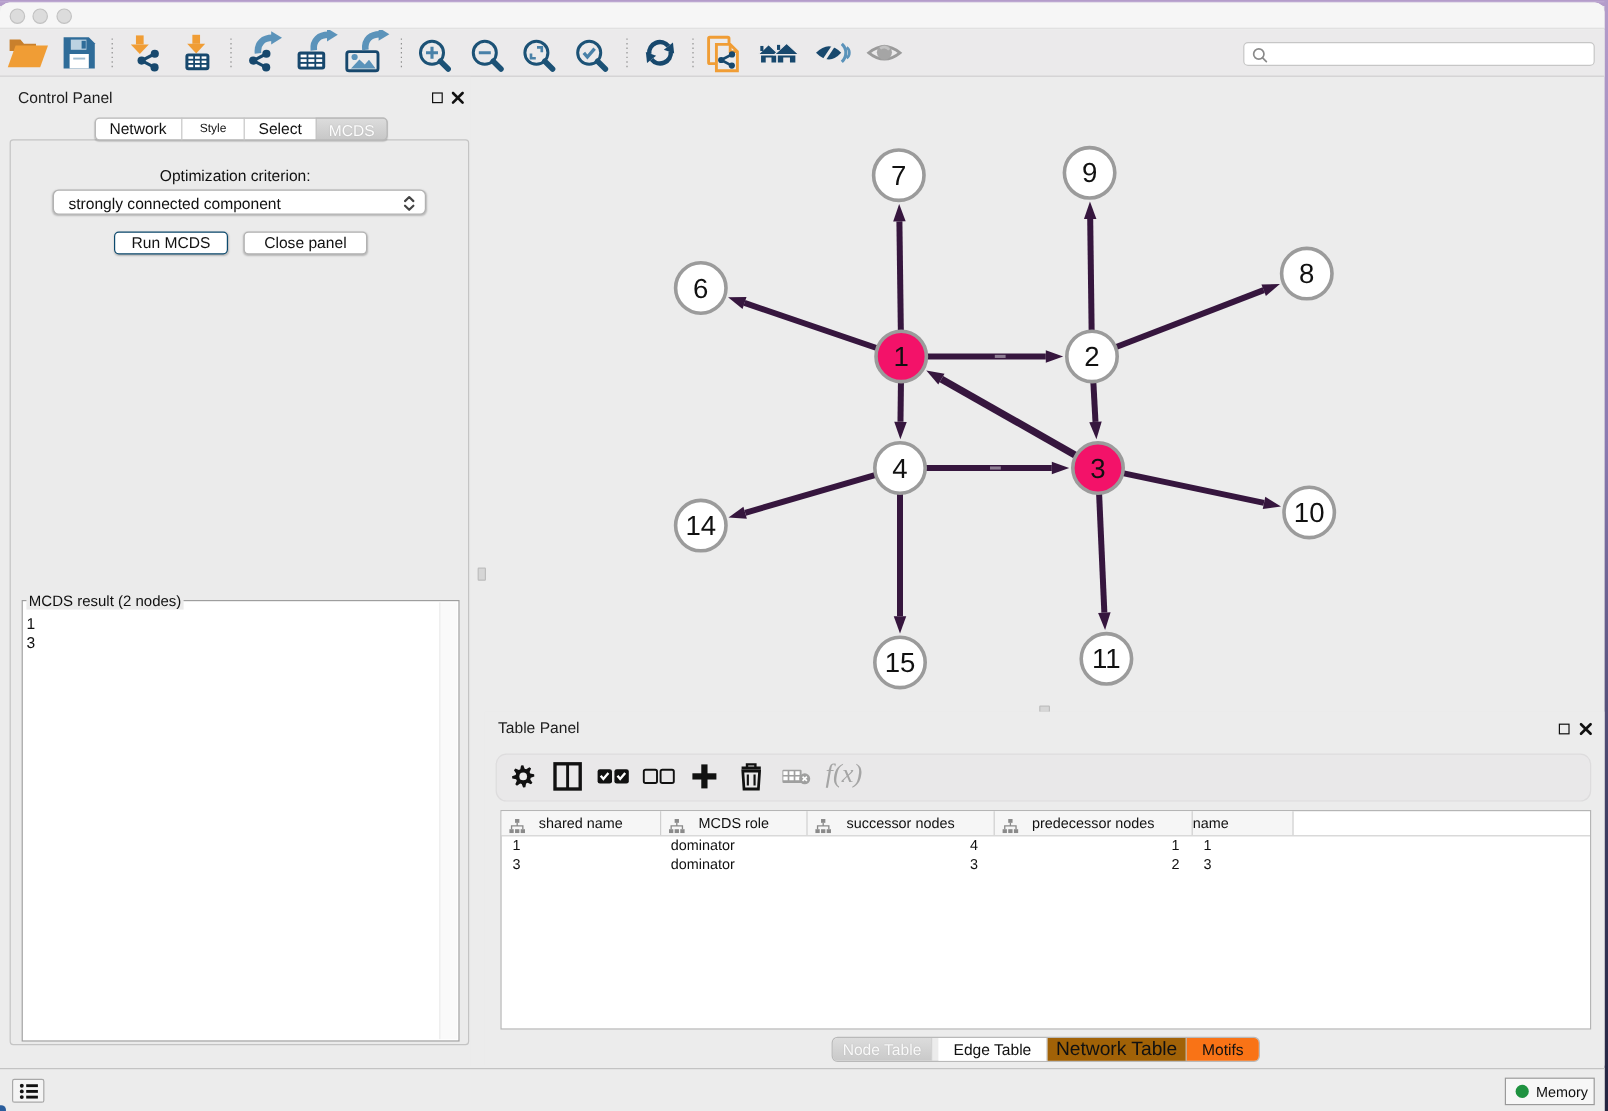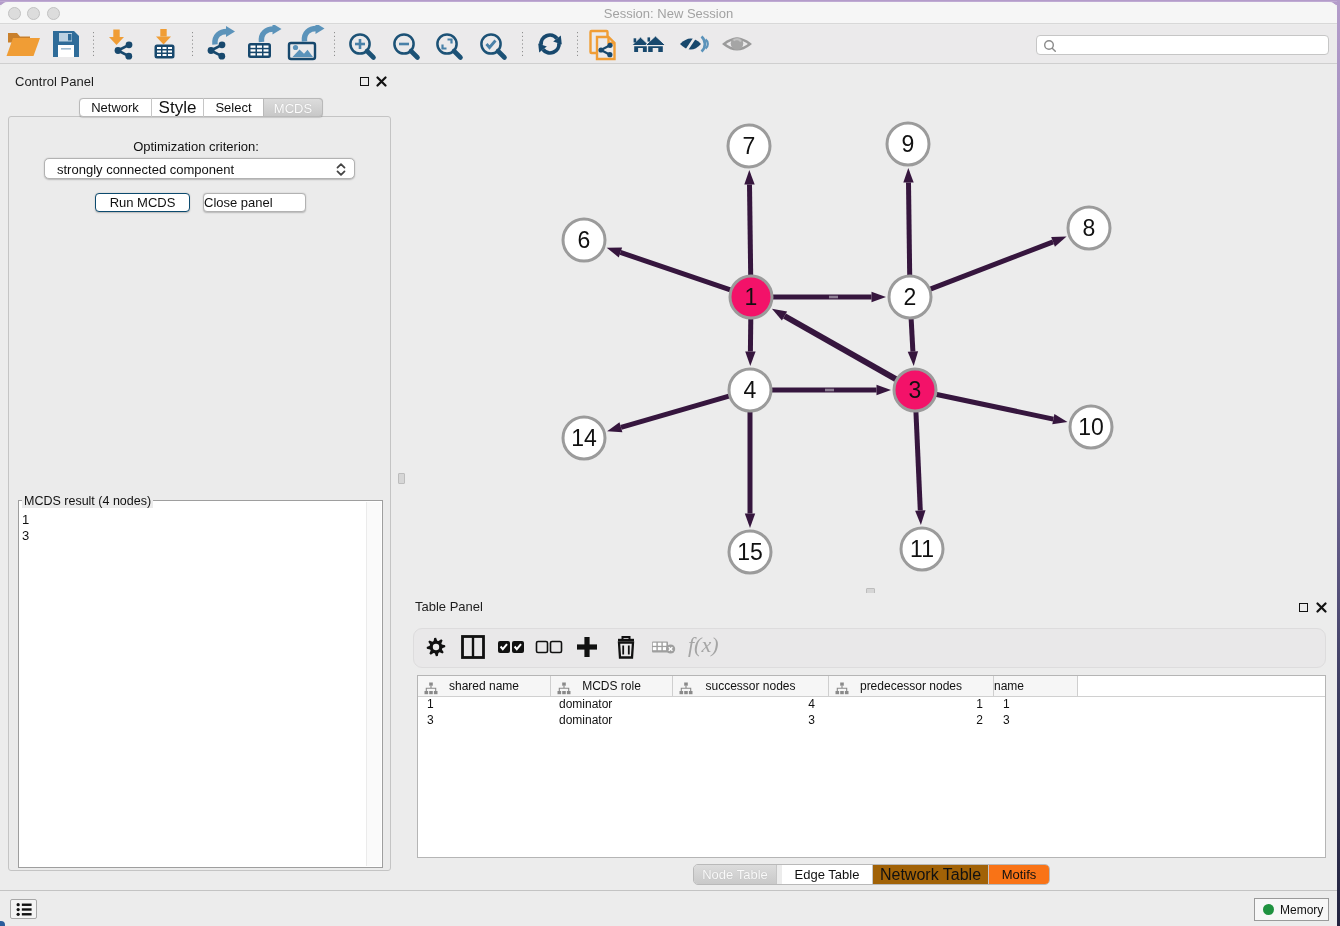--- a/index.html
+++ b/index.html
@@ -11,21 +11,20 @@
 <div class="abs" style="left:0;top:0;width:1340px;height:5px;background:#b49cca"></div>
 <div class="abs" style="left:0;top:1px;width:1340px;height:1px;background:#bfaad3"></div>
 <div class="abs" style="right:0;top:0;width:3px;height:926px;background:linear-gradient(#b49cca,#8a7ab0 40%,#3c3c60 75%,#23233f)"></div>
 
 <div class="abs" style="left:0;top:2px;width:1337px;height:924px;background:#ececec;border-radius:8px 8px 0 0">
 
   <div class="abs" style="left:0;top:0;width:1337px;height:22px;background:#f6f6f6;border-radius:8px 8px 0 0;border-bottom:1px solid #d8d8d8">
     <div class="abs" style="left:8px;top:5px;width:13px;height:13px;border-radius:50%;background:#dcdcdc;border:1px solid #c2c2c2"></div>
     <div class="abs" style="left:27px;top:5px;width:13px;height:13px;border-radius:50%;background:#dcdcdc;border:1px solid #c2c2c2"></div>
     <div class="abs" style="left:47px;top:5px;width:13px;height:13px;border-radius:50%;background:#dcdcdc;border:1px solid #c2c2c2"></div>
-    <div class="abs" style="left:0;top:4px;width:1337px;text-align:center;font-size:13px;color:#a2a2a2">Session: New Session</div>
   </div>
 
   <div class="abs" style="left:0;top:23px;width:1337px;height:39px;background:#ebeaeb;border-bottom:1px solid #cfcfcf"></div>
   <div class="abs" style="left:1036px;top:33px;width:293px;height:20px;background:#fff;border:1px solid #c6c6c6;border-radius:4px">
     <svg class="abs" style="left:6px;top:3px" width="14" height="14" viewBox="0 0 14 14">
         <circle cx="6" cy="6" r="4.3" fill="none" stroke="#8a8a8a" stroke-width="1.4"></circle>
         <line x1="9.2" y1="9.2" x2="12.3" y2="12.3" stroke="#8a8a8a" stroke-width="1.4" stroke-linecap="round"></line>
       </svg>
   </div>
   <svg class="abs" style="left:0;top:23px" width="1337" height="39">
@@ -129,40 +128,40 @@
     <div class="abs" style="left:15px;top:10px;font-size:13px;color:#1e1e1e">Control Panel</div>
 
     <div class="abs" style="left:360px;top:13px;width:9px;height:9px;border:1.5px solid #111"></div>
     <svg class="abs" style="left:376px;top:12px" width="11" height="11" viewBox="0 0 11 11">
         <path d="M1.5 1.5 L9.5 9.5 M9.5 1.5 L1.5 9.5" stroke="#111" stroke-width="2.2" stroke-linecap="round"></path>
       </svg>
 
     <div class="abs" style="left:8px;top:52px;width:383px;height:755px;border:1px solid #c4c4c4;border-radius:3px;background:#ebebeb"></div>
     <div class="abs" style="left:79px;top:34px;width:244px;height:19px;background:#fff;border:1px solid #b9b9b9;border-radius:4px;box-shadow:0 .5px 1px rgba(0,0,0,.15)"></div>
     <div class="abs" style="left:79px;top:34px;width:73px;height:19px;font-size:13px;color:#111;text-align:center;line-height:19px;border-right:1px solid #c6c6c6">Network</div>
-    <div class="abs" style="left:152px;top:34px;width:52px;height:19px;font-size:17px;color:#111;text-align:center;line-height:19px;border-right:1px solid #c6c6c6">Style</div>
+    <div class="abs" style="left:152px;top:34px;width:52px;height:19px;font-size:10px;color:#111;text-align:center;line-height:19px;border-right:1px solid #c6c6c6">Style</div>
     <div class="abs" style="left:204px;top:34px;width:59px;height:19px;font-size:13px;color:#111;text-align:center;line-height:19px">Select</div>
     <div class="abs" style="left:263px;top:34px;width:60px;height:19px;font-size:13px;color:#fdfdfd;text-align:center;line-height:19px;background:linear-gradient(#dcdcdc,#c8c8c8);border:1px solid #b9b9b9;border-radius:0 4px 4px 0;text-shadow:0 0 1px #aaa">MCDS</div>
 
     <div class="abs" style="left:0;top:75px;width:392px;text-align:center;font-size:13px;color:#111">Optimization criterion:</div>
 
     <div class="abs" style="left:44px;top:94px;width:311px;height:21px;background:#fff;border:1px solid #b2b2b2;border-radius:5px;box-shadow:0 .5px 1.5px rgba(0,0,0,.22)">
       <div class="abs" style="left:12px;top:3px;font-size:13px;color:#111">strongly connected component</div>
       <svg class="abs" style="left:289px;top:3px" width="14" height="15" viewBox="0 0 14 15">
           <path d="M3.5 5.6 L7 2.2 L10.5 5.6" fill="none" stroke="#444" stroke-width="1.8" stroke-linejoin="round" stroke-linecap="round"></path>
           <path d="M3.5 9.4 L7 12.8 L10.5 9.4" fill="none" stroke="#444" stroke-width="1.8" stroke-linejoin="round" stroke-linecap="round"></path>
         </svg>
     </div>
 
     <div class="abs" style="left:95px;top:129px;width:95px;height:19px;background:#fff;border:1px solid #0c4a6e;border-radius:4px;font-size:13px;text-align:center;line-height:18px;color:#111;box-shadow:0 .5px 1.5px rgba(0,0,0,.22)">Run MCDS</div>
-    <div class="abs" style="left:203px;top:129px;width:103px;height:19px;background:#fff;border:1px solid #b2b2b2;border-radius:4px;font-size:13px;line-height:18px;color:#111;box-shadow:0 .5px 1.5px rgba(0,0,0,.22)">Close panel</div>
+    <div class="abs" style="left:203px;top:129px;width:103px;height:19px;background:#fff;border:1px solid #b2b2b2;border-radius:4px;font-size:13px;text-align:center;line-height:18px;color:#111;box-shadow:0 .5px 1.5px rgba(0,0,0,.22)">Close panel</div>
 
     <div class="abs" style="left:18px;top:436px;width:365px;height:368px;border:1px solid #9e9e9e;background:#fff"></div>
     <div class="abs" style="left:17px;top:428px;width:366px;height:12px;"></div>
-    <div class="abs" style="left:22px;top:430px;font-size:12.5px;color:#111;background:#ebebeb;padding:0 2px">MCDS result (4 nodes)</div>
+    <div class="abs" style="left:22px;top:430px;font-size:12.5px;color:#111;background:#ebebeb;padding:0 2px">MCDS result (2 nodes)</div>
     <div class="abs" style="left:366px;top:438px;width:15px;height:364px;background:#fafafa;border-left:1px solid #ebebeb"></div>
     <div class="abs" style="left:22px;top:448px;font-size:13px;color:#111;line-height:16px">1<br>3</div>
   </div>
 
   <div class="abs" style="left:398px;top:471px;width:7px;height:11px;background:#d6d6d6;border:1px solid #bdbdbd;border-radius:1px"></div>
 
 
   <div class="abs" style="left:866px;top:586px;width:9px;height:6px;background:#d6d6d6;border:1px solid #bdbdbd;border-radius:1px"></div>
 
   <div class="abs" style="left:404px;top:591px;width:933px;height:295px;background:#ececec">

